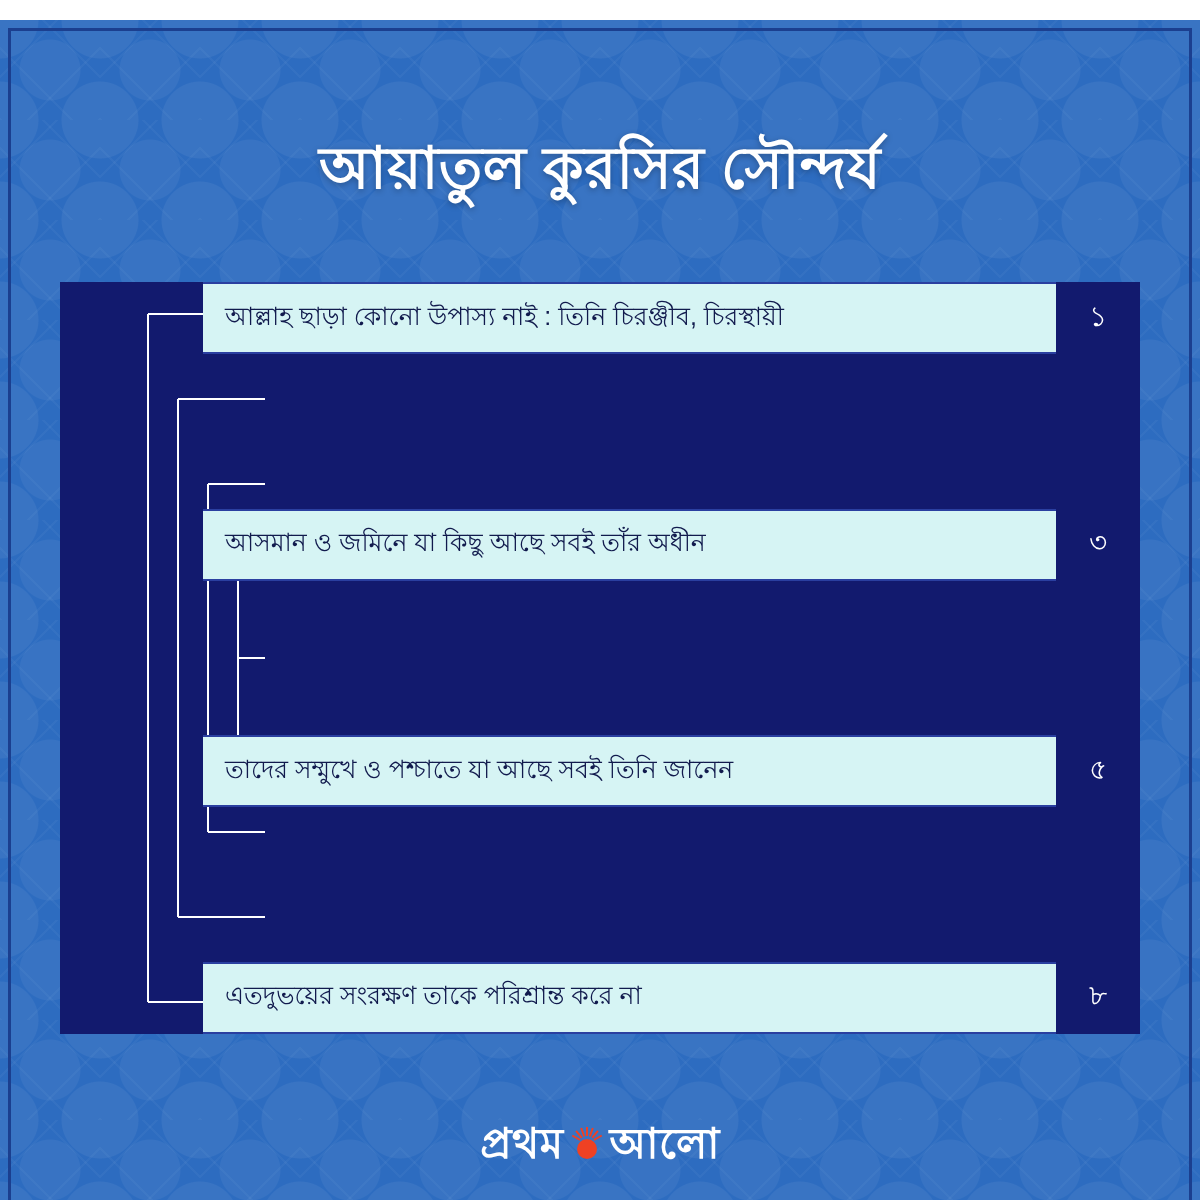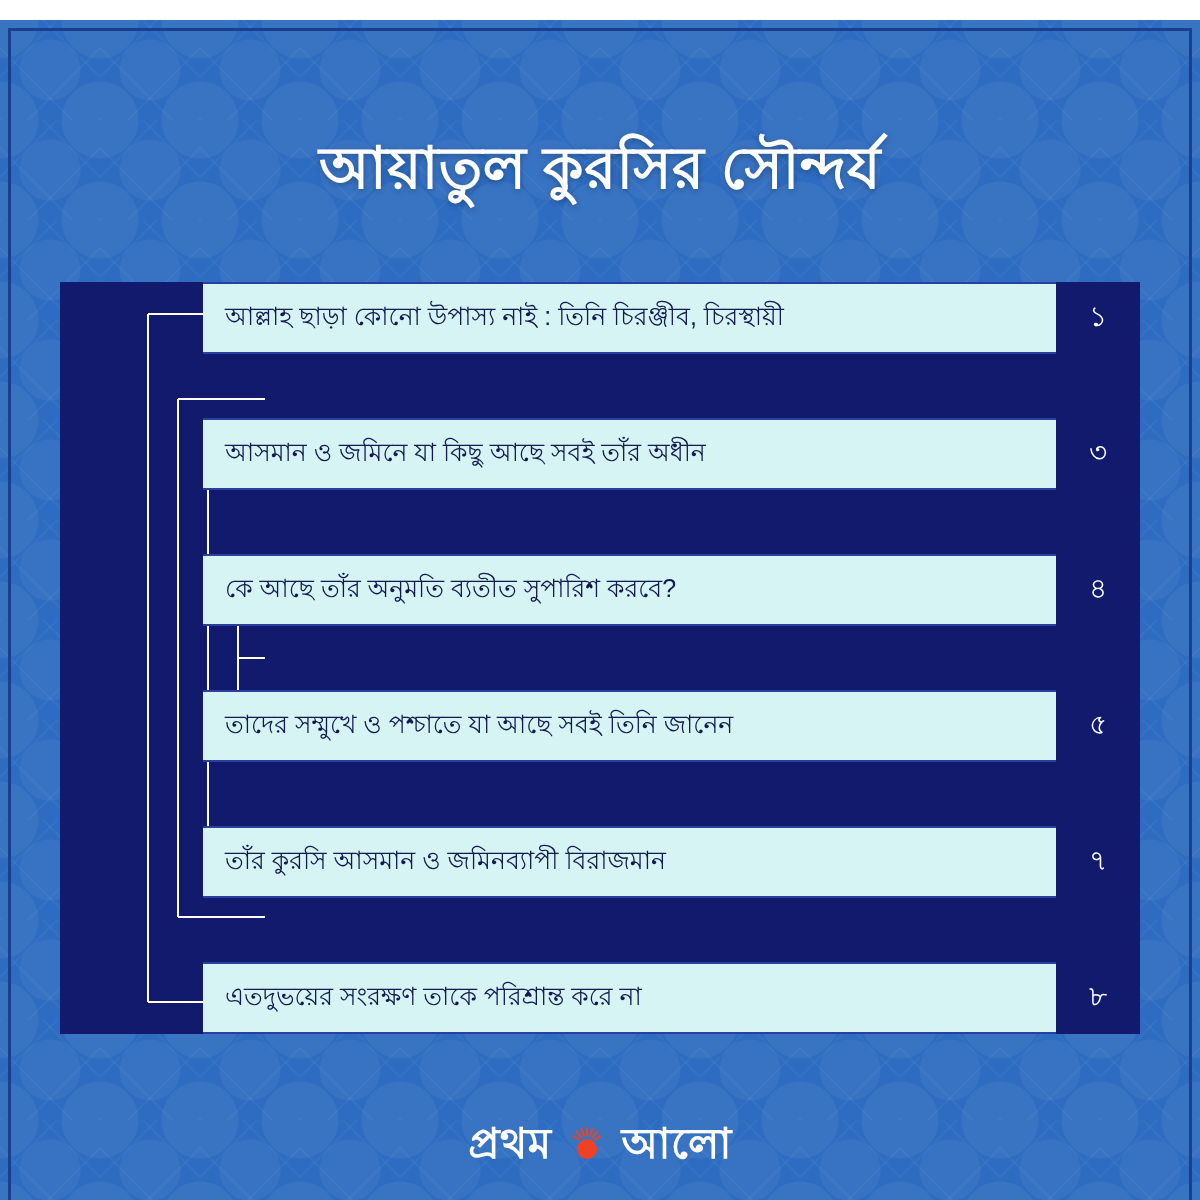--- a/index.html
+++ b/index.html
@@ -109,21 +109,21 @@
   }
   
   .logo {
     position: absolute;
     left: 0;
     bottom: 38px;
     width: 100%;
     display: flex;
     align-items: center;
     justify-content: center;
-    gap: 16px;
+    gap: 4px;
   }
   .logo-text {
     color: #ffffff;
     font-size: 42px;
     font-weight: bold;
     letter-spacing: 0.5px;
   }
   .logo-sun {
     position: relative;
     width: 34px;
@@ -175,30 +175,22 @@
   <div class="rows">
     <div class="row">
       <div class="row-text">আল্লাহ ছাড়া কোনো উপাস্য নাই : তিনি চিরঞ্জীব, চিরস্থায়ী</div>
       <div class="row-num">১</div>
     </div>
     <div class="row">
       <div class="row-text">আসমান ও জমিনে যা কিছু আছে সবই তাঁর অধীন</div>
       <div class="row-num">৩</div>
     </div>
     <div class="row">
-      <div class="row-text">কে আছে তাঁর অনুমতি ব্যতীত সুপারিশ করবে?</div>
-      <div class="row-num">৪</div>
-    </div>
-    <div class="row">
       <div class="row-text">তাদের সম্মুখে ও পশ্চাতে যা আছে সবই তিনি জানেন</div>
       <div class="row-num">৫</div>
-    </div>
-    <div class="row">
-      <div class="row-text">তাঁর কুরসি আসমান ও জমিনব্যাপী বিরাজমান</div>
-      <div class="row-num">৭</div>
     </div>
     <div class="row">
       <div class="row-text">এতদুভয়ের সংরক্ষণ তাকে পরিশ্রান্ত করে না</div>
       <div class="row-num">৮</div>
     </div>
   </div>
 
   <div class="logo">
     <span class="logo-text">প্রথম</span>
     <span class="logo-sun">

